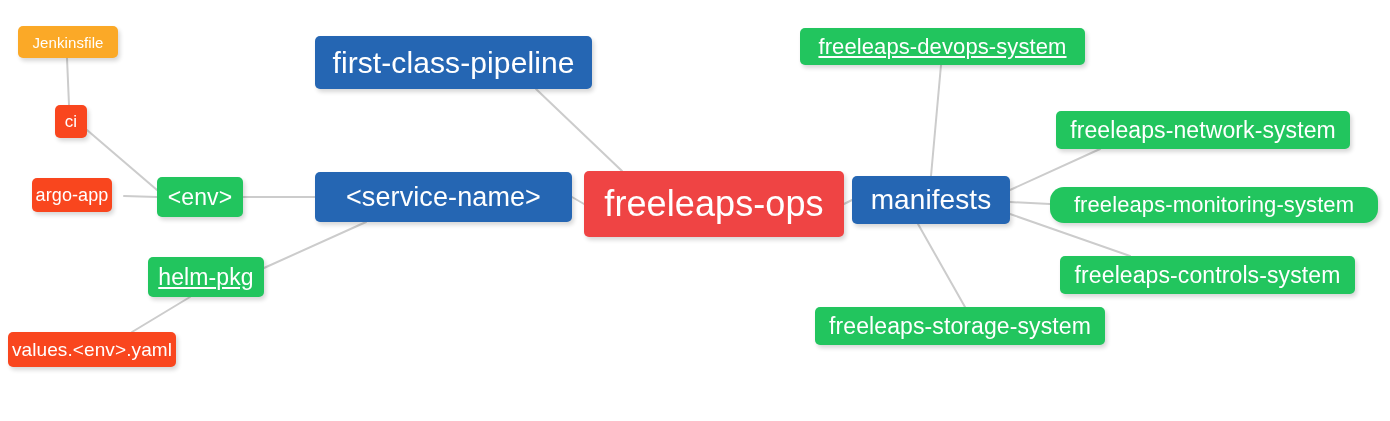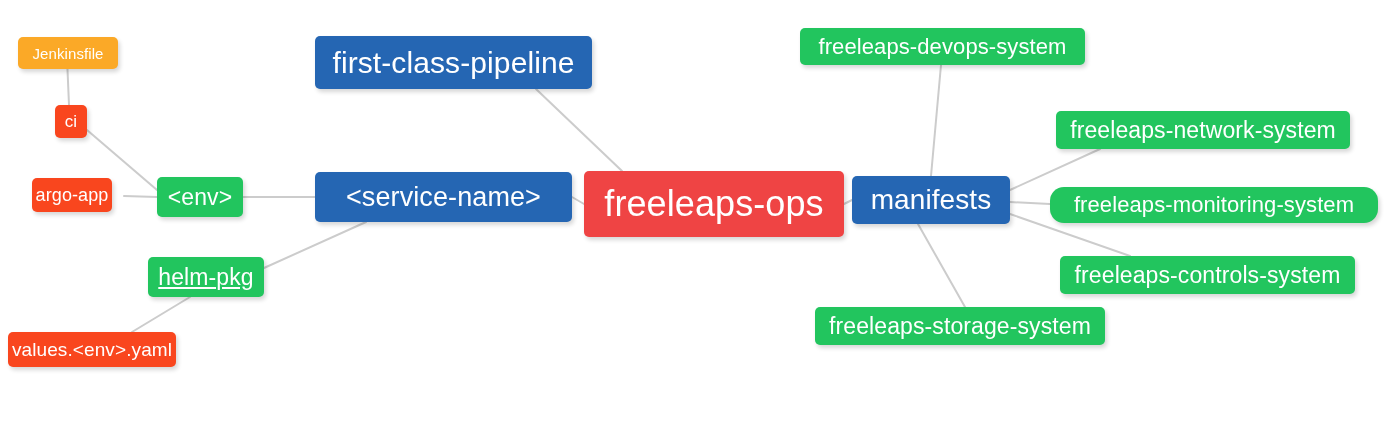--- a/index.html
+++ b/index.html
@@ -77,36 +77,36 @@
       </div>
       <div class="node" style="left: 315px; top: 36px; width: 277px; height: 53px; background: rgb(37, 102, 179); color: rgb(255, 255, 255); font-size: 30px;">
         <span class="node-label">first-class-pipeline</span>
       </div>
       <div class="node" style="left: 157px; top: 177px; width: 86px; height: 40px; background: rgb(34, 197, 94); color: rgb(255, 255, 255); font-size: 23px;">
         <span class="node-label">&lt;env&gt;</span>
       </div>
       <div class="node" style="left: 55px; top: 105px; width: 32px; height: 33px; background: rgb(249, 70, 30); color: rgb(255, 255, 255); font-size: 17px;">
         <span class="node-label">ci</span>
       </div>
-      <div class="node" style="left: 18px; top: 37px; width: 100px; height: 32px; background: rgb(251, 169, 39); color: rgb(255, 255, 255); font-size: 15px;">
+      <div class="node" style="left: 18px; top: 26px; width: 100px; height: 32px; background: rgb(251, 169, 39); color: rgb(255, 255, 255); font-size: 15px;">
         <span class="node-label">Jenkinsfile</span>
       </div>
       <div class="node" style="left: 32px; top: 178px; width: 80px; height: 34px; background: rgb(249, 70, 30); color: rgb(255, 255, 255); font-size: 18px;">
         <span class="node-label">argo-app</span>
       </div>
       <div class="node" style="left: 148px; top: 257px; width: 116px; height: 40px; background: rgb(34, 197, 94); color: rgb(255, 255, 255); font-size: 23px; text-decoration: underline;">
         <span class="node-label">helm-pkg</span>
       </div>
       <div class="node" style="left: 8px; top: 332px; width: 168px; height: 35px; background: rgb(249, 70, 30); color: rgb(255, 255, 255); font-size: 19px;">
         <span class="node-label">values.&lt;env&gt;.yaml</span>
       </div>
       <div class="node" style="left: 852px; top: 176px; width: 158px; height: 48px; background: rgb(37, 102, 179); color: rgb(255, 255, 255); font-size: 28px;">
         <span class="node-label">manifests</span>
       </div>
-      <div class="node" style="left: 800px; top: 28px; width: 285px; height: 37px; background: rgb(34, 197, 94); color: rgb(255, 255, 255); font-size: 22px;">
+      <div class="node" style="left: 800px; top: 28px; width: 285px; height: 37px; background: rgb(34, 197, 94); color: rgb(255, 255, 255); font-size: 22px; text-decoration: underline;">
         <span class="node-label">freeleaps-devops-system</span>
       </div>
       <div class="node" style="left: 1056px; top: 111px; width: 294px; height: 38px; background: rgb(34, 197, 94); color: rgb(255, 255, 255); font-size: 23px;">
         <span class="node-label">freeleaps-network-system</span>
       </div>
       <div class="node" style="left: 1050px; top: 187px; width: 328px; height: 36px; background: rgb(34, 197, 94); color: rgb(255, 255, 255); font-size: 22px; border-radius: 14px;">
         <span class="node-label">freeleaps-monitoring-system</span>
       </div>
       <div class="node" style="left: 1060px; top: 256px; width: 295px; height: 38px; background: rgb(34, 197, 94); color: rgb(255, 255, 255); font-size: 23px;">
         <span class="node-label">freeleaps-controls-system</span>

